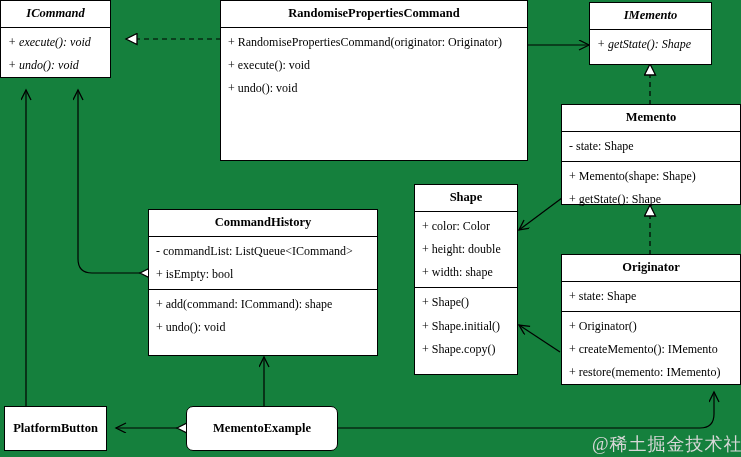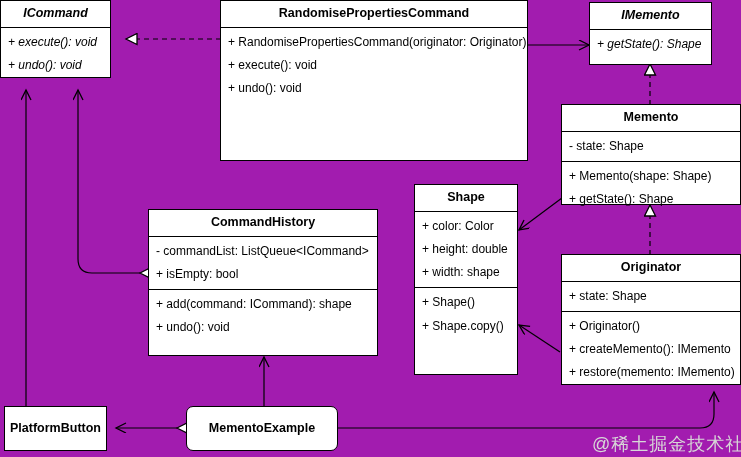--- a/index.html
+++ b/index.html
@@ -4,23 +4,23 @@
 <style>
   html, body {
     margin: 0;
     padding: 0;
     background: #ffffff;
   }
   #canvas {
     position: relative;
     width: 741px;
     height: 457px;
-    background: #a21caf;
+    background: #15803d;
     overflow: hidden;
-    font-family: Liberation Sans, sans-serif;
+    font-family: Liberation Serif, serif;
   }
   #edges {
     position: absolute;
     left: 0;
     top: 0;
     width: 741px;
     height: 457px;
     pointer-events: none;
   }
   .uml-box {
@@ -178,20 +178,21 @@
 
   <div class="uml-box" style="left:414px; top:184px; width:104px; height:191px;">
     <div class="uml-title">Shape</div>
     <div class="uml-section uml-sep">
       <div class="uml-row">+ color: Color</div>
       <div class="uml-row">+ height: double</div>
       <div class="uml-row">+ width: shape</div>
     </div>
     <div class="uml-section uml-sep">
       <div class="uml-row">+ Shape()</div>
+      <div class="uml-row">+ Shape.initial()</div>
       <div class="uml-row">+ Shape.copy()</div>
     </div>
   </div>
 
   <div class="uml-box" style="left:148px; top:209px; width:230px; height:147px;">
     <div class="uml-title">CommandHistory</div>
     <div class="uml-section uml-sep">
       <div class="uml-row">- commandList: ListQueue&lt;ICommand&gt;</div>
       <div class="uml-row">+ isEmpty: bool</div>
     </div>

